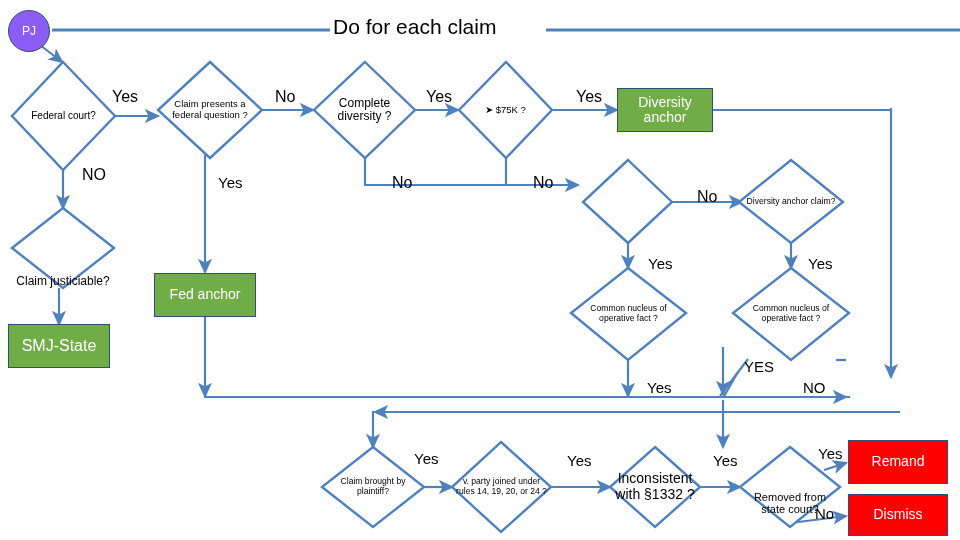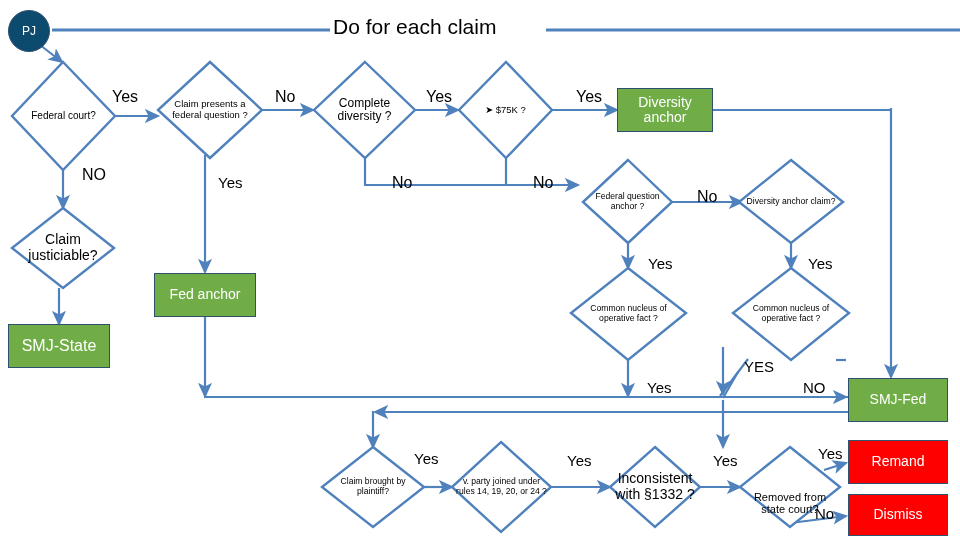--- a/index.html
+++ b/index.html
@@ -52,21 +52,21 @@
     position:absolute;
     color:#000000;
     white-space:nowrap;
   }
 
   
   .pjnode{
     position:absolute;
     display:flex;align-items:center;justify-content:center;
     border-radius:50%;
-    background:#0c4a6e;
+    background:#8b5cf6;
     border:1.5px solid #30506f;
     color:#ffffff;
   }
 </style>
 </head>
 <body>
 
 <div id="stage">
 
   <svg id="svgLayer" viewBox="0 0 960 540" xmlns="http://www.w3.org/2000/svg">
@@ -170,27 +170,24 @@
   </div>
 
   <div class="diamond" style="left:314px;top:62px;width:101px;height:96px;font-size:12px;">
     <span class="dlabel">Complete diversity ?</span>
   </div>
 
   <div class="diamond" style="left:459px;top:62px;width:93px;height:96px;font-size:9.5px;">
     <span class="dlabel">➤   $75K ?</span>
   </div>
 
-  <div class="diamond" style="left:12px;top:208px;width:102px;height:80px;font-size:14px;">
+  <div class="diamond" style="left:12px;top:208px;width:102px;height:80px;font-size:12px;align-items:flex-end;">
     <span class="dlabel">Claim justiciable?</span>
   </div>
 
-  <div class="diamond" style="left:583px;top:160px;width:89px;height:83px;font-size:8.6px;">
-    <span class="dlabel">Federal question anchor ?</span>
-  </div>
 
   <div class="diamond" style="left:739px;top:160px;width:104px;height:83px;font-size:8.6px;">
     <span class="dlabel">Diversity anchor claim?</span>
   </div>
 
   <div class="diamond" style="left:571px;top:268px;width:115px;height:92px;font-size:8.6px;">
     <span class="dlabel">Common nucleus of operative fact ?</span>
   </div>
 
   <div class="diamond" style="left:733px;top:268px;width:116px;height:92px;font-size:8.6px;">
@@ -218,23 +215,20 @@
   </div>
 
   <div class="box green" style="left:154px;top:273px;width:102px;height:44px;font-size:14px;">
     <span>Fed anchor</span>
   </div>
 
   <div class="box green" style="left:8px;top:324px;width:102px;height:44px;font-size:16px;">
     <span>SMJ-State</span>
   </div>
 
-  <div class="box green" style="left:848px;top:378px;width:100px;height:44px;font-size:14px;">
-    <span>SMJ-Fed</span>
-  </div>
 
   <div class="box red" style="left:848px;top:440px;width:100px;height:44px;font-size:14px;">
     <span>Remand</span>
   </div>
 
   <div class="box red" style="left:848px;top:494px;width:100px;height:42px;font-size:14px;">
     <span>Dismiss</span>
   </div>
 
   <div class="elabel" style="left:112px;top:88px;font-size:16px;">Yes</div>

